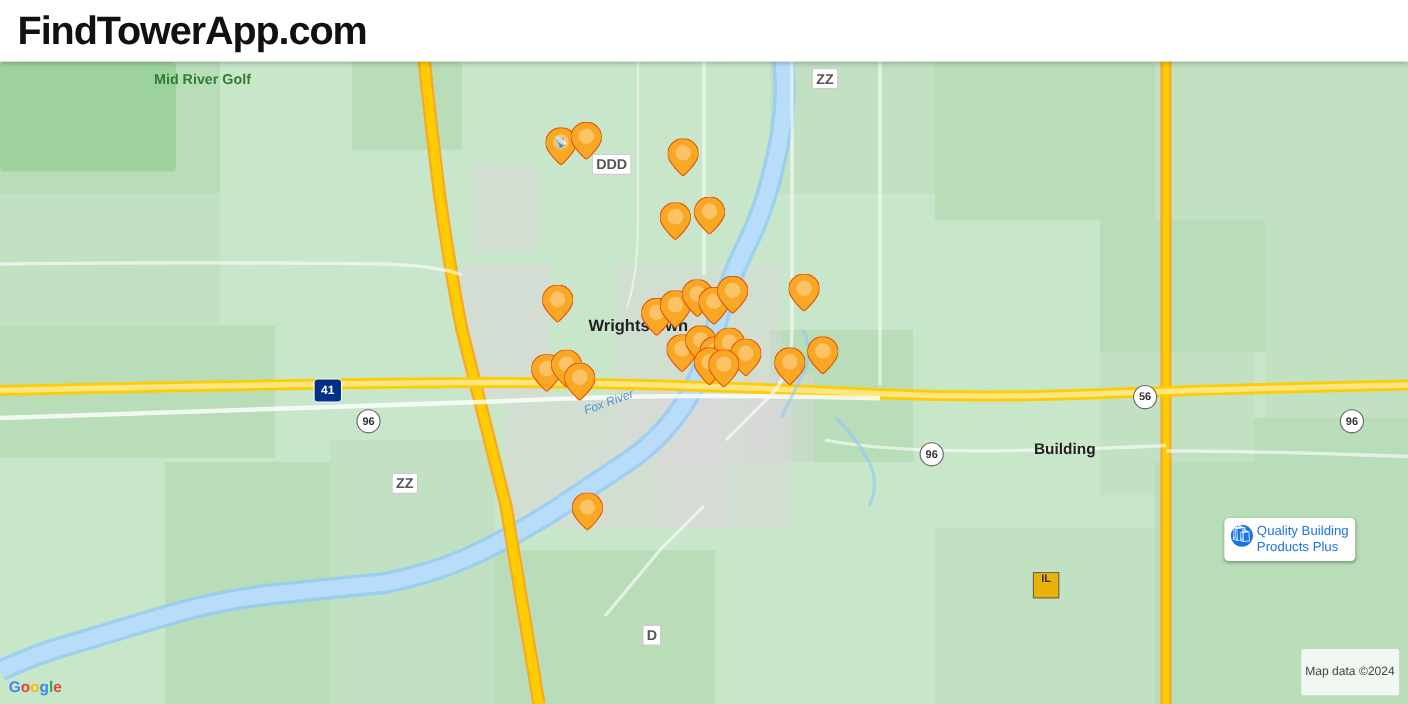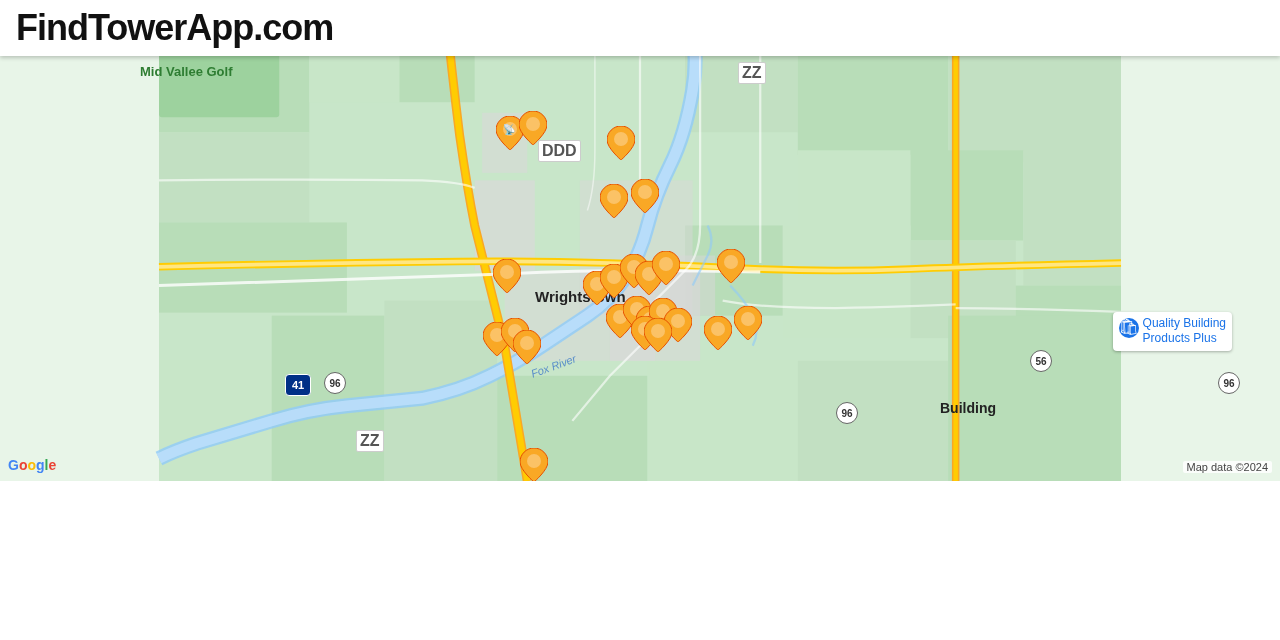--- a/index.html
+++ b/index.html
@@ -1,20 +1,20 @@
 <!DOCTYPE html>
 <html><head>
   <meta charset="utf-8">
   <style>
     * { margin: 0; padding: 0; box-sizing: border-box; }
     body { width: 1280px; height: 640px; overflow: hidden; position: relative; font-family: Arial, sans-serif; }
     
     #map-container {
       width: 1280px;
-      height: 481px;
+      height: 640px;
       position: relative;
       background-color: #e8f5e8;
       overflow: hidden;
     }
 
     
     #map-svg {
       position: absolute;
       top: 0; left: 0;
       width: 100%; height: 100%;
@@ -58,39 +58,39 @@
 
     
     #map-attribution {
       position: absolute;
       bottom: 8px;
       right: 8px;
       z-index: 10;
       font-size: 11px;
       color: #444;
       background: rgba(255,255,255,0.8);
-      padding: 0 4px;
+      padding: 15px 4px;
       border-radius: 2px;
       text-align: center;
     }
 
     
     .tower-pin {
       position: absolute;
       width: 28px;
       height: 34px;
       transform: translate(-50%, -100%);
       cursor: pointer;
       z-index: 5;
     }
 
     
     .road-label {
       position: absolute;
-      font-size: 16px;
+      font-size: 13px;
       font-weight: 600;
       color: #555;
       background: white;
       border: 1px solid #ccc;
       padding: 1px 3px;
       border-radius: 2px;
       white-space: nowrap;
       z-index: 4;
     }
 
@@ -223,31 +223,31 @@
     <rect x="0" y="56" width="160" height="100" fill="#81c784" opacity="0.5" rx="4"></rect>
 
     <path d="M 730 300 Q 740 320 730 340 Q 720 360 710 380" stroke="#90caf9" stroke-width="3" fill="none" opacity="0.6"></path>
     <path d="M 760 380 Q 780 400 790 420 Q 800 440 790 460" stroke="#90caf9" stroke-width="3" fill="none" opacity="0.6"></path>
   </svg>
 
   <div id="header">
     <span id="site-title">FindTowerApp.com</span>
   </div>
 
-  <div id="mid-vallee">Mid Vallee Golf</div>
+  <div id="mid-vallee">Mid River Golf</div>
 
   <div class="city-label" style="left: 535px; top: 288px;">Wrightstown</div>
   <div class="city-label" style="left: 940px; top: 400px; font-size: 14px;">Building</div>
 
   <div class="river-label" style="left: 530px; top: 360px;">Fox River</div>
 
   <div class="road-label" style="left: 738px; top: 62px;">ZZ</div>
   <div class="road-label" style="left: 538px; top: 140px;">DDD</div>
 
-  <div style="position:absolute; left:285px; top:344px; z-index:4; background:#003087; color:white; border-radius:4px; width:26px; height:22px; display:flex; align-items:center; justify-content:center; font-size:11px; font-weight:bold; border: 1px solid white; margin-top: 30px;">
+  <div style="position:absolute; left:285px; top:344px; z-index:4; background:#003087; color:white; border-radius:4px; width:26px; height:22px; display:flex; align-items:center; justify-content:center; font-size:11px; font-weight:bold; border: 1px solid white;">
     <span>41</span>
   </div>
 
   <div style="position:absolute; left:324px; top:372px; z-index:4; background:white; color:#333; border-radius:50%; width:22px; height:22px; display:flex; align-items:center; justify-content:center; font-size:10px; font-weight:bold; border: 1.5px solid #666;">
     <span>96</span>
   </div>
 
   <div style="position:absolute; left:1030px; top:350px; z-index:4; background:white; color:#333; border-radius:50%; width:22px; height:22px; display:flex; align-items:center; justify-content:center; font-size:10px; font-weight:bold; border: 1.5px solid #666;">
     <span>56</span>
   </div>
@@ -255,21 +255,21 @@
   <div style="position:absolute; left:836px; top:402px; z-index:4; background:white; color:#333; border-radius:50%; width:22px; height:22px; display:flex; align-items:center; justify-content:center; font-size:10px; font-weight:bold; border: 1.5px solid #666;">
     <span>96</span>
   </div>
 
   <div style="position:absolute; left:1218px; top:372px; z-index:4; background:white; color:#333; border-radius:50%; width:22px; height:22px; display:flex; align-items:center; justify-content:center; font-size:10px; font-weight:bold; border: 1.5px solid #666;">
     <span>96</span>
   </div>
 
   <div class="road-label" style="left: 356px; top: 430px;">ZZ</div>
 
-  <div style="position:absolute; left:939px; top:520px; z-index:4; background:#fde047; color:#333; width:24px; height:24px; display:flex; align-items:center; justify-content:center; font-size:10px; font-weight:bold; border: 1.5px solid #666;">
+  <div style="position:absolute; left:939px; top:520px; z-index:4; background:#eab308; color:#333; width:24px; height:24px; display:flex; justify-content:center; font-size:10px; font-weight:bold; border: 1.5px solid #666;">
     <span>IL</span>
   </div>
 
   <div class="road-label" style="left: 584px; top: 568px;">D</div>
 
   <div class="tower-pin" style="left:510px; top:150px;">
     <svg viewBox="0 0 28 34" xmlns="http://www.w3.org/2000/svg">
       <path d="M14 0 C6.3 0 0 6.3 0 14 C0 22 14 34 14 34 C14 34 28 22 28 14 C28 6.3 21.7 0 14 0Z" fill="#F9A825" stroke="#e65100" stroke-width="1"></path>
       <circle cx="14" cy="13" r="7" fill="white" opacity="0.3"></circle>
       <text x="14" y="17" text-anchor="middle" font-size="10" fill="white" font-weight="bold">📡</text>

